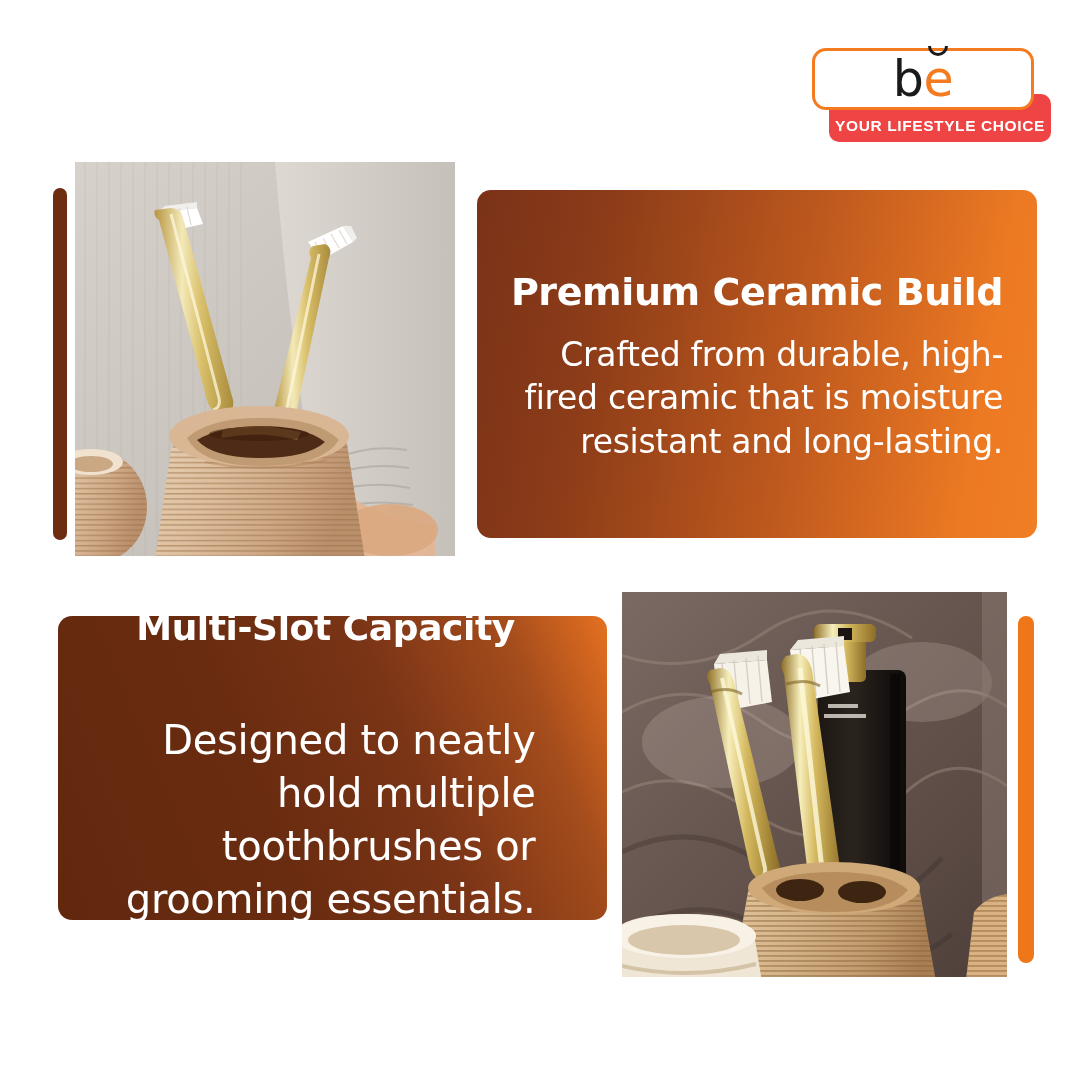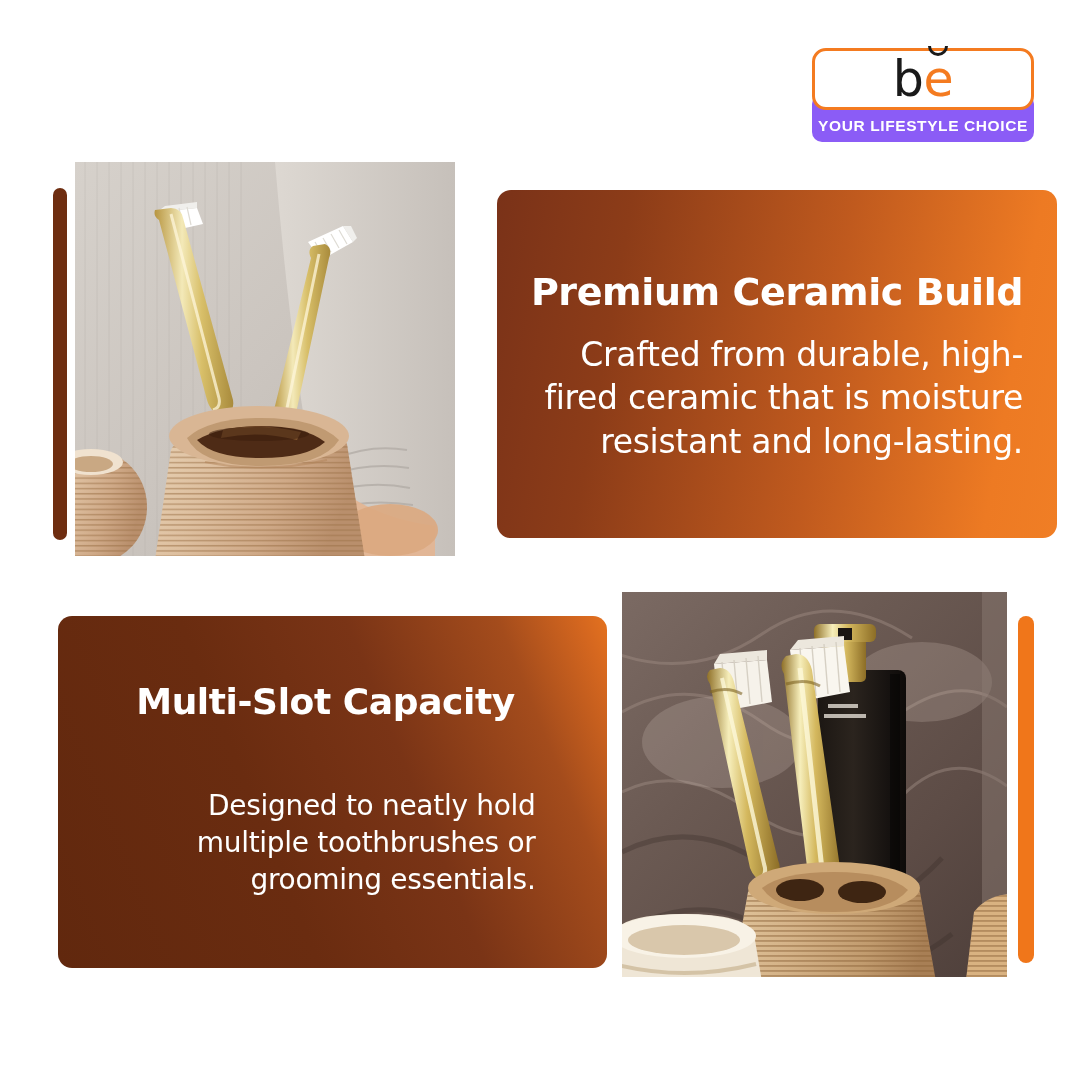--- a/index.html
+++ b/index.html
@@ -23,25 +23,25 @@
   
   .logo {
     position: absolute;
     left: 812px;
     top: 48px;
     width: 222px;
     height: 96px;
   }
   .logo-tagline-bar {
     position: absolute;
-    left: 0;
+    left: 17px;
     top: 46px;
     width: 222px;
     height: 48px;
-    background: #8b5cf6;
+    background: #ef4444;
     border-radius: 10px;
     display: flex;
     align-items: flex-end;
     justify-content: center;
     box-sizing: border-box;
     padding-bottom: 7px;
   }
   .logo-tagline {
     color: #ffffff;
     font-size: 15.5px;
@@ -124,21 +124,20 @@
     align-items: center;
     justify-content: center;
   }
   .panel-1 {
     left: 477px;
     top: 190px;
     width: 560px;
     height: 348px;
     background: linear-gradient(100deg, #7A3218 0%, #8C3C18 22%, #C05A1E 58%, #ED7A23 88%, #F07E25 100%);
     padding: 20px 34px 14px 34px;
-    margin-left: 20px;
   }
   .panel-title {
     color: #ffffff;
     font-weight: bold;
     font-family: "DejaVu Sans", sans-serif;
     line-height: 1.15;
     text-align: center;
     white-space: nowrap;
   }
   .panel-1 .panel-title {
@@ -156,32 +155,32 @@
     font-size: 33px;
     max-width: 530px;
     letter-spacing: -0.3px;
   }
 
   
   .panel-2 {
     left: 58px;
     top: 616px;
     width: 549px;
-    height: 352px;
+    height: 304px;
     background: linear-gradient(68deg, #61280E 0%, #6A2C10 38%, #7A3416 62%, #A44C1C 84%, #D5671F 96%, #E4721F 100%);
     padding: 10px 30px 14px 16px;
     gap: 48px;
   }
   .panel-2 .panel-title {
     font-size: 36px;
     margin-bottom: 18px;
     letter-spacing: -0.4px;
   }
   .panel-2 .panel-body {
-    font-size: 28px;
+    font-size: 40px;
     max-width: 420px;
     letter-spacing: -0.3px;
   }
   .photo-2 {
     left: 622px;
     top: 592px;
     width: 385px;
     height: 385px;
     background: #6b5a55;
   }

